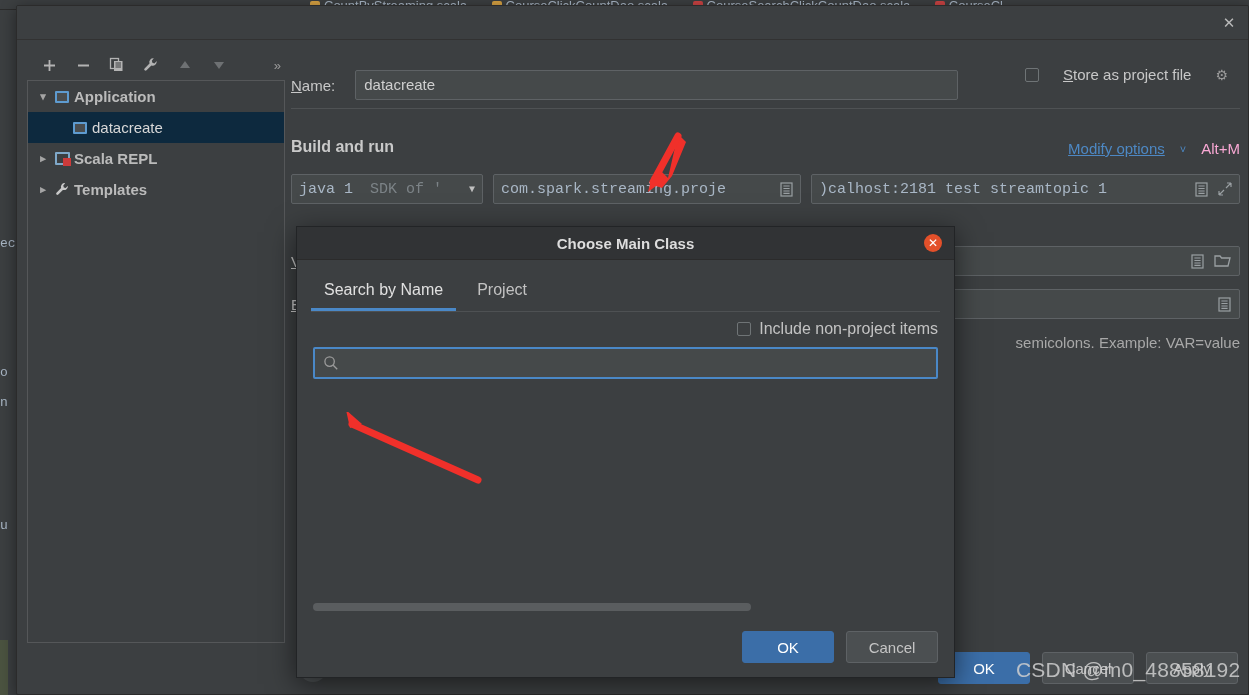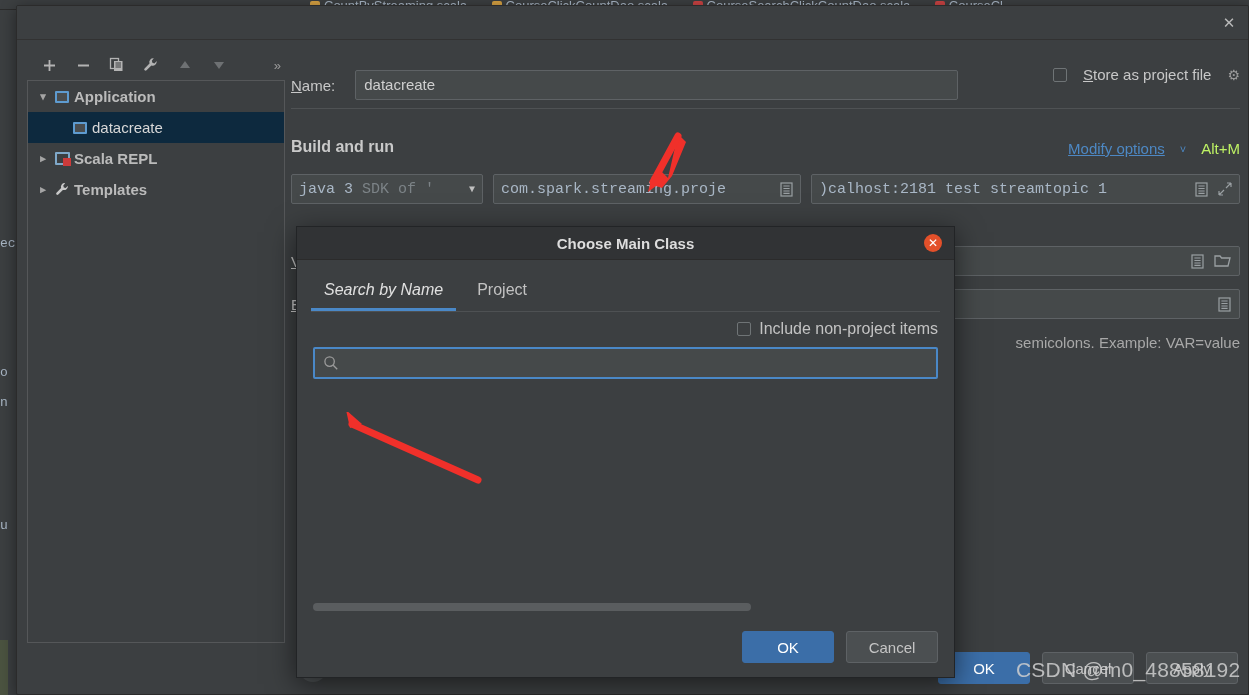--- a/index.html
+++ b/index.html
@@ -151,22 +151,22 @@
   .name-input {
     margin-left: 20px;
     width: 603px; height: 30px;
     background: #45494a;
     border: 1px solid #5e6265;
     border-radius: 2px;
     color: #cfcfcf; font-size: 15px;
     padding: 0 8px; line-height: 28px;
   }
   .store-box {
-    position: absolute; right: 8px; top: 20px;
-    display: flex; align-items: center; gap: 16px;
+    position: absolute; right: 20px; top: 20px;
+    display: flex; align-items: center; gap: 24px;
   }
   .cbx {
     width: 14px; height: 14px;
     border: 1px solid #6f7476; background: #3c3f41; border-radius: 2px;
   }
   .gear { color: #9b9b9b; font-size: 14px; }
 
   .divider {
     position: absolute; left: 6px; right: 8px; top: 62px;
     height: 1px; background: #4f5254;
@@ -176,40 +176,40 @@
     position: absolute; left: 6px; top: 92px;
     font-size: 16px; font-weight: bold; color: #c9c9c9;
   }
   .modify-opts {
     position: absolute; right: 8px; top: 94px;
     display: flex; align-items: center; gap: 15px;
     font-size: 15px;
   }
   .modify-link { color: #4d88c4; text-decoration: underline; cursor: pointer; }
   .modify-caret { color: #4d88c4; font-size: 11px; }
-  .alt-m { color: #bef264; }
+  .alt-m { color: #f9a8d4; }
 
   .fields-row {
     position: absolute; left: 6px; top: 128px; right: 8px;
     display: flex; gap: 10px; align-items: center;
   }
   .fld {
     background: #45494a;
     border: 1px solid #5e6265;
     border-radius: 2px;
     height: 30px;
     display: flex; align-items: center;
     color: #a9b7c6;
     font-family: "Liberation Mono", monospace;
     font-size: 15px;
     padding: 0 7px;
     white-space: nowrap; overflow: hidden;
   }
   .fld-sdk { width: 192px; justify-content: space-between; }
-  .fld-sdk .muted { color: #7c8387; }
+  .fld-sdk .muted { color: #7c8387; margin-left: 8px; }
   .caret-dn { color: #c0c0c0; font-size: 10px; }
   .fld-main { width: 308px; justify-content: space-between; }
   .fld-args { flex: 1; justify-content: space-between; gap: 8px; }
   .mini-ico { color: #9aa0a3; font-size: 14px; display:flex; align-items:center; }
 
   .row-generic {
     position: absolute; left: 6px; right: 8px;
     display: flex; align-items: center;
   }
   .fld-wide {
@@ -272,21 +272,21 @@
   .cmc-tabs {
     position: absolute; left: 14px; top: 46px;
     display: flex; gap: 8px;
   }
   .cmc-tab {
     padding: 8px 13px 9px 13px;
     font-size: 16px; color: #c2c2c2;
     cursor: pointer;
     border-bottom: 3px solid transparent;
   }
-  .cmc-tab.active { border-bottom-color: #4a88c7; color: #e0e0e0; font-style: italic; }
+  .cmc-tab.active { border-bottom-color: #4a88c7; color: #e0e0e0; }
   .cmc-tabline {
     position: absolute; left: 14px; right: 14px; top: 84px;
     height: 1px; background: #4e5153;
   }
   .cmc-inc {
     position: absolute; right: 16px; top: 93px;
     display: flex; align-items: center; gap: 8px;
     font-size: 16px; color: #c3c3c3;
   }
   .cmc-search {
@@ -465,21 +465,21 @@
       <div class="sec-title">Build and run</div>
 
       <div class="modify-opts">
         <span class="modify-link">Modify options</span>
         <span class="modify-caret">˅</span>
         <span class="alt-m">Alt+M</span>
       </div>
 
       <div class="fields-row">
         <div class="fld fld-sdk">
-          <span><span>java 3</span> <span class="muted">SDK of '</span></span>
+          <span><span>java 1</span> <span class="muted">SDK of '</span></span>
           <span class="caret-dn">▼</span>
         </div>
         <div class="fld fld-main">
           <span>com.spark.streaming.proje</span>
           <span class="mini-ico">
             <svg width="13" height="15" viewBox="0 0 13 15">
                 <rect x="1" y="1" width="11" height="13" fill="none" stroke="#9aa0a3" stroke-width="1.2"></rect>
                 <path d="M3.4 4h6.2M3.4 6.5h6.2M3.4 9h6.2M3.4 11.4h6.2" stroke="#9aa0a3" stroke-width="1.1"></path>
               </svg>
           </span>

